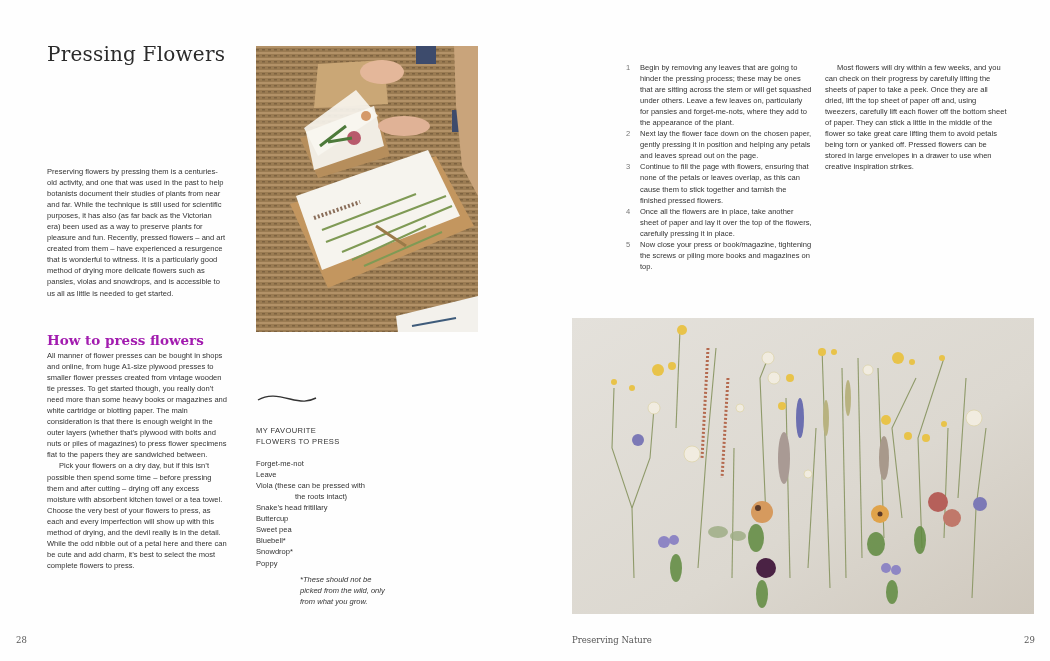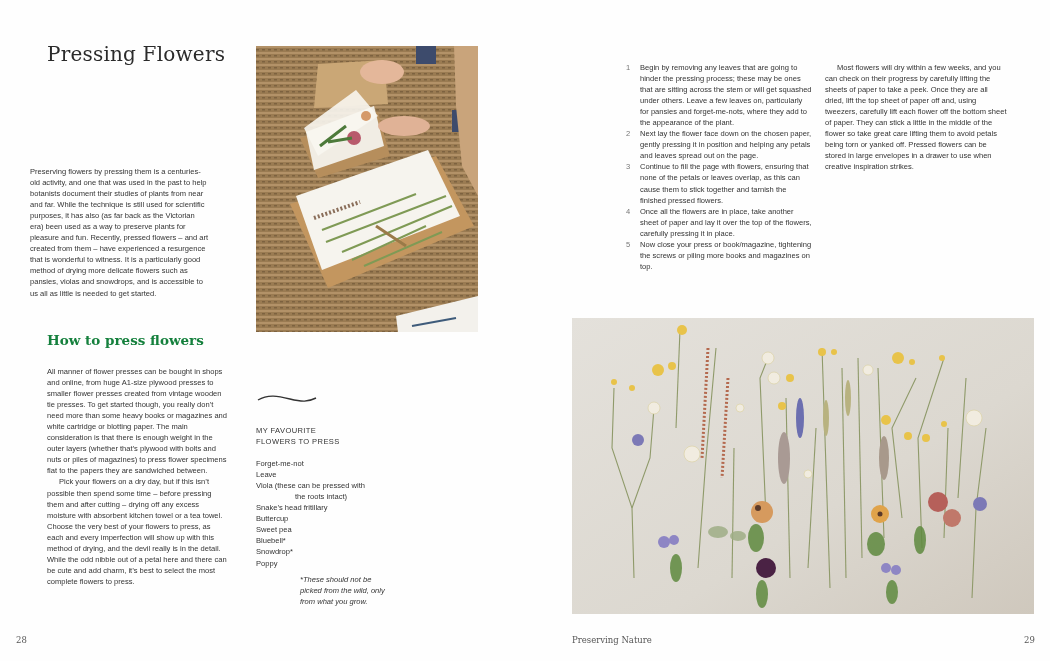--- a/index.html
+++ b/index.html
@@ -8,30 +8,30 @@
 
     .spread { position: absolute; inset: 0; width: 1050px; height: 661px; background: #fefefe; }
 
     .title {
       position: absolute; left: 47px; top: 42px;
       font-family: "DejaVu Serif", serif; font-weight: 300;
       font-size: 20px; letter-spacing: 0.2px; color: #2b2b2b;
     }
     .subhead {
       position: absolute; left: 47px; top: 332px;
-      font-family: "DejaVu Serif", serif; font-size: 13.5px; color: #15803d;
+      font-family: "DejaVu Serif", serif; font-size: 13.5px; color: #a21caf;
     }
     .body-text {
       position: absolute; font-size: 7.55px; line-height: 11.05px; color: #333;
     }
     .body-text p { margin: 0; }
     .body-text p.indent { text-indent: 12px; }
 
-    .intro { left: 30px; top: 166px; width: 180px; }
-    .howto { left: 47px; top: 366px; width: 180px; }
+    .intro { left: 47px; top: 166px; width: 180px; }
+    .howto { left: 47px; top: 350px; width: 180px; }
 
     .photo {
       position: absolute; overflow: hidden;
     }
     .photo-press { left: 256px; top: 46px; width: 222px; height: 286px; background: #9c7f58; }
     .photo-flowers { left: 572px; top: 318px; width: 462px; height: 296px; background: #dedad3; }
 
     .squiggle { position: absolute; left: 256px; top: 392px; width: 62px; height: 12px; }
 
     .favs { position: absolute; left: 256px; top: 425px; width: 130px; font-size: 7.55px; line-height: 11.05px; color: #333; }

